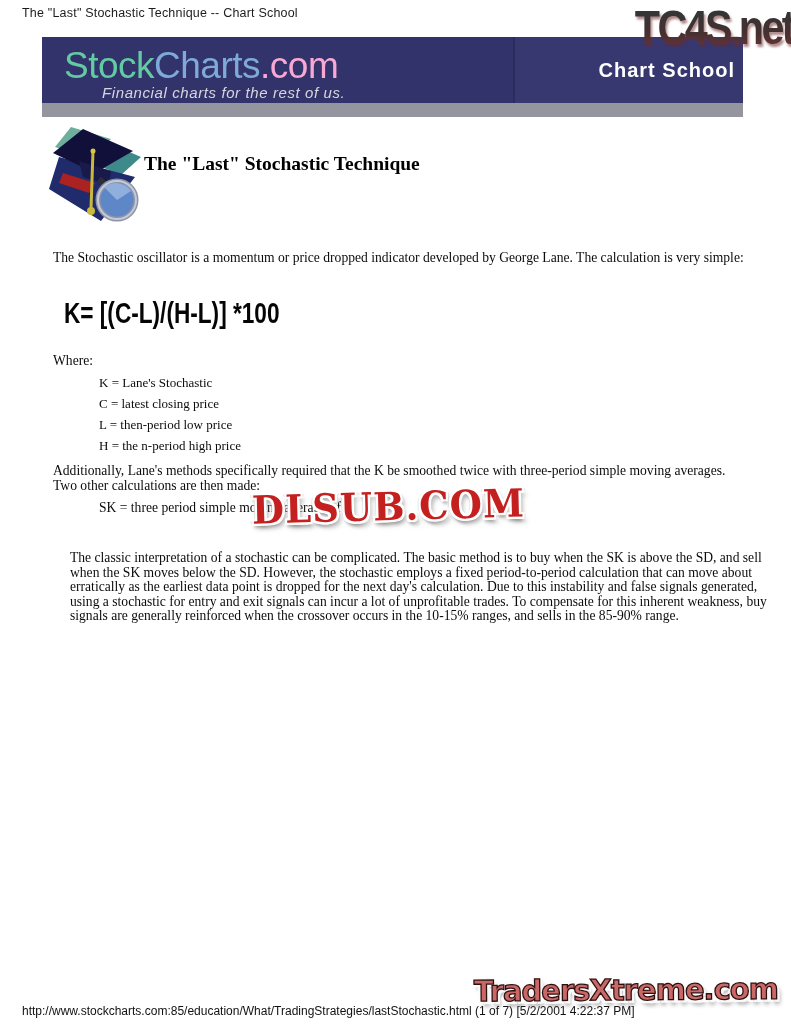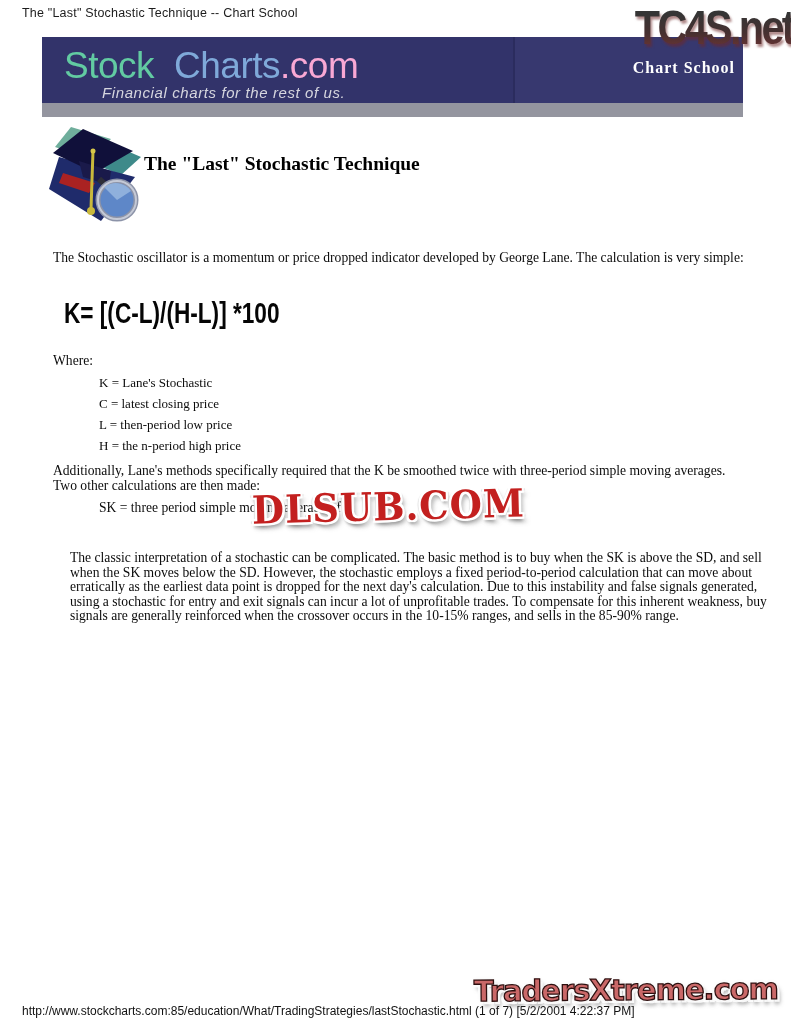--- a/index.html
+++ b/index.html
@@ -14,26 +14,26 @@
     transform:scaleX(0.86); transform-origin:100% 0;
     background:linear-gradient(180deg,#353535 25%, #463030 60%, #6e3434 92%);
     -webkit-background-clip:text; background-clip:text; color:transparent;
     filter:drop-shadow(2px 3px 1px rgba(110,40,40,0.55)); }
 
   .header-bar { position:absolute; left:42px; top:37px; width:701px; height:66px; background:#32336A; z-index:2; }
   .header-right { position:absolute; right:0; top:0; width:228px; height:66px; background:#37386F; border-left:2px solid #2b2c5e; }
   .sc-logo { position:absolute; left:22px; top:8px; white-space:nowrap;
     font-family:"Liberation Sans", sans-serif; font-size:37px; letter-spacing:-0.5px; }
   .logo-stock { color:#62CBA2; }
-  .logo-charts { color:#7FA9D9;margin-left:20px; }
+  .logo-charts { color:#7FA9D9; }
   .logo-com { color:#f9a8d4;margin-top:40px; }
   .sc-tagline { position:absolute; left:60px; top:47px; white-space:nowrap;
     font-family:"Liberation Sans", sans-serif; font-style:italic; font-size:15px; color:#D6D6DF; letter-spacing:0.6px; }
   .chart-school { position:absolute; right:8px; top:22px; white-space:nowrap;
-    font-family:Liberation Serif, serif; font-weight:bold; font-size:16px; color:#ffffff; letter-spacing:1px; }
+    font-family:Liberation Sans, sans-serif; font-weight:bold; font-size:20px; color:#ffffff; letter-spacing:1px; }
 
   .gray-bar { position:absolute; left:42px; top:103px; width:701px; height:14px; background:#94959F; z-index:1; }
 
   .edu-icon { position:absolute; left:49px; top:123px; width:95px; height:102px; }
 
   .article-title { position:absolute; left:144px; top:153px; white-space:nowrap;
     font-family:"Liberation Serif", serif; font-weight:bold; font-size:19.5px; color:#000; }
 
   .para { position:absolute; font-size:13.6px; line-height:14.6px; color:#0b0b0b; }
   .p-intro { left:53px; top:251px; width:694px; }

